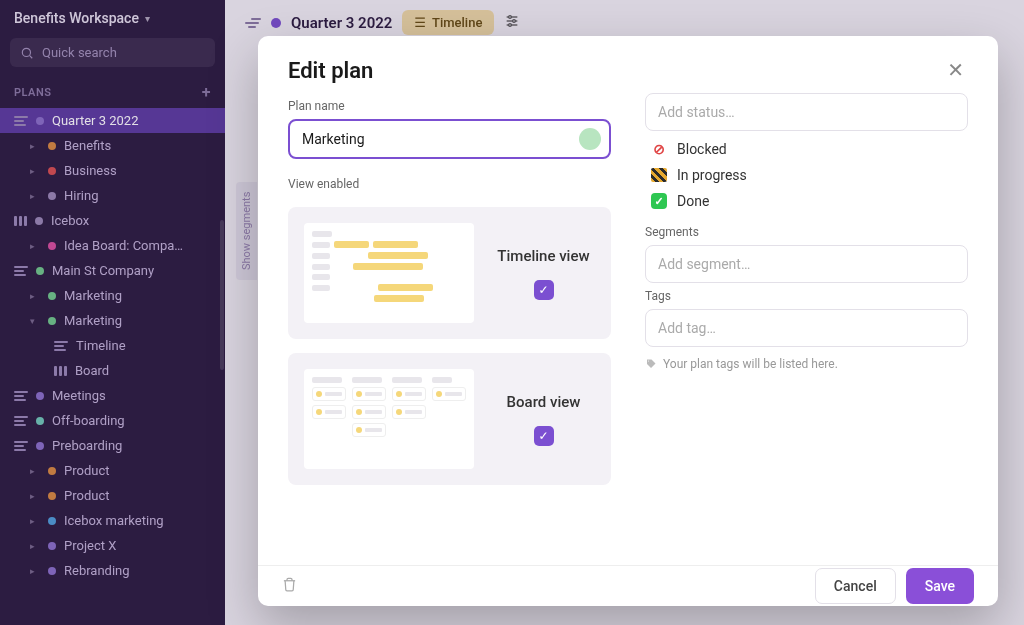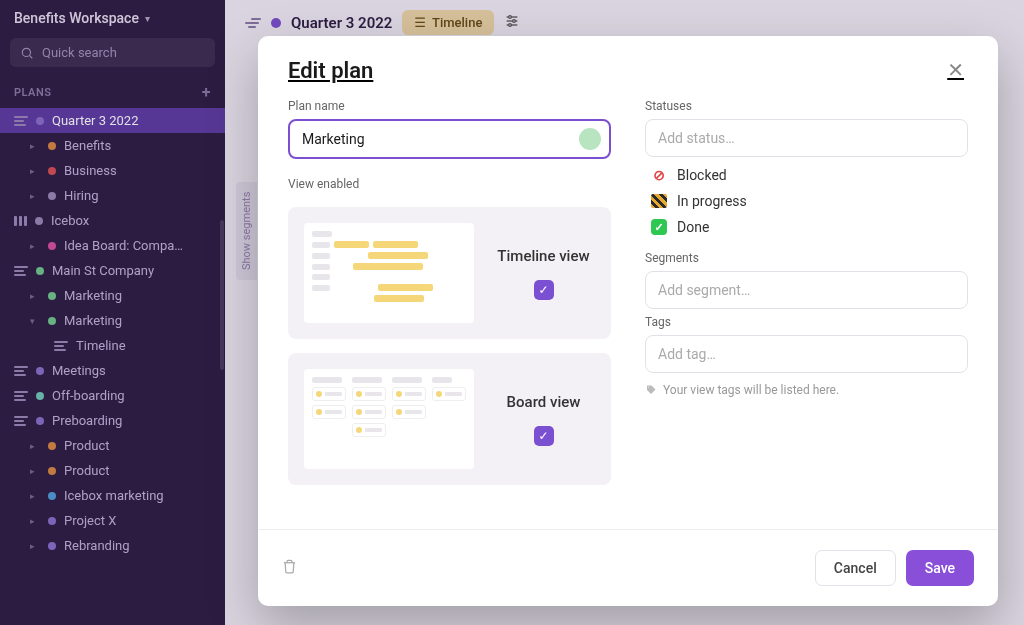--- a/index.html
+++ b/index.html
@@ -38,21 +38,21 @@
   .bars-ic span{height:2px;background:#8a7aa5;border-radius:1px;}
   .bars-ic span:nth-child(1){width:10px;margin-left:6px}
   .bars-ic span:nth-child(2){width:14px}
   .bars-ic span:nth-child(3){width:8px;margin-left:3px}
 
   .segments-tab { position:absolute; left:236px; top:280px; transform:rotate(-90deg); transform-origin:left top; font-size:11px; color:#9a88b5; background:rgba(140,120,180,.12); padding:4px 10px; border-radius:4px 4px 0 0; }
 
   
   .overlay { position:absolute; inset:0; background:rgba(60,40,90,.15); }
   .modal { position:absolute; left:258px; top:36px; width:740px; height:570px; background:#fff; border-radius:10px; box-shadow:0 20px 50px rgba(0,0,0,.25); display:flex; flex-direction:column; }
-  .modal-head { padding:22px 30px 10px; display:flex; align-items:flex-start;text-decoration:underline; }
+  .modal-head { padding:22px 30px 10px; display:flex; align-items:flex-start; }
   .modal-title { font-size:22px; font-weight:600; color:#1a1a1a; flex:1; }
   .close-x { font-size:20px; color:#888; cursor:pointer; line-height:1; padding:2px 4px; }
   .modal-body { flex:1; padding:0 30px 10px; display:flex; gap:34px; overflow:hidden; }
   .col { flex:1; display:flex; flex-direction:column; }
   .lbl { font-size:12px; color:#666; margin-bottom:6px; margin-top:6px; }
   .plan-input-wrap { position:relative; }
   .plan-input { width:100%; padding:10px 40px 10px 12px; border:2px solid #7b4fd1; border-radius:8px; font-size:14px; outline:none; color:#1a1a1a; }
   .input-dot { position:absolute; right:10px; top:50%; transform:translateY(-50%); width:22px; height:22px; border-radius:50%; background:#b8e5c0; }
   .generic-input { width:100%; padding:10px 12px; border:1px solid #e3e0e8; border-radius:8px; font-size:14px; outline:none; color:#444; }
   .generic-input::placeholder { color:#aaa; }
@@ -78,21 +78,21 @@
   .blocked-ic { color:#e04545; font-weight:700; }
   .todo-ic { width:14px;height:14px;border:1.5px solid #c7c3ce; border-radius:3px; position:relative;}
   .todo-ic::after{content:"";position:absolute;left:2px;top:2px;width:6px;height:1.5px;background:#c7c3ce;box-shadow:0 3px 0 #c7c3ce, 0 6px 0 #c7c3ce;}
   .progress-ic { width:16px;height:14px; background:repeating-linear-gradient(45deg,#e6a82e 0 3px,#2a2a2a 3px 6px); border-radius:2px;}
   .done-ic { width:16px;height:16px;border-radius:4px;background:#2ec752;color:#fff;display:flex;align-items:center;justify-content:center;font-size:11px;font-weight:700;}
 
   .seg-default { padding:10px 4px; font-size:14px; color:#333; font-weight:500; }
   .tag-hint { font-size:12px; color:#999; margin-top:10px; display:flex; gap:6px; align-items:center;}
   .tag-hint svg{width:12px;height:12px;}
 
-  .modal-foot { border-top:1px solid #eee; padding:20px 24px; display:flex; align-items:center; }
+  .modal-foot { border-top:1px solid #eee; padding:2px 24px; display:flex; align-items:center; }
   .trash { color:#aaa; font-size:15px; cursor:pointer; }
   .foot-spacer { flex:1; }
   .btn { padding:9px 18px; border-radius:7px; font-size:14px; font-weight:500; cursor:pointer; border:1px solid transparent; }
   .btn-cancel { background:#fff; border-color:#e3e0e8; color:#444; margin-right:10px; }
   .btn-save { background:#8a4fd8; color:#fff; }
 
   .sb-scroll { position:absolute; left:220px; top:220px; width:4px; height:150px; background:rgba(255,255,255,.15); border-radius:2px;}
 </style>
 </head>
 <body>
@@ -171,20 +171,28 @@
         <span class="dot" style="background:#6fc98a"></span>
         <span class="name">Marketing</span>
       </div>
       <div class="plan-item grandchild">
         <div class="type-ic">
           <span></span>
           <span></span>
           <span></span>
         </div>
         <span class="name">Timeline</span>
+      </div>
+      <div class="plan-item grandchild">
+        <div class="board-ic">
+          <span></span>
+          <span></span>
+          <span></span>
+        </div>
+        <span class="name">Board</span>
       </div>
       <div class="plan-item">
         <div class="type-ic">
           <span></span>
           <span></span>
           <span></span>
         </div>
         <span class="dot" style="background:#8a6fc9"></span>
         <span class="name">Meetings</span>
       </div>
@@ -365,21 +373,20 @@
           </div>
         </div>
         <div class="view-meta">
           <div class="view-name">Board view</div>
           <div class="checkbox">✓</div>
         </div>
       </div>
     </div>
 
     <div class="col">
-      <div class="lbl">Statuses</div>
       <input class="generic-input" placeholder="Add status…" style="">
       <div class="status-list" id="status-list">
           <div class="status-row">
             <span class="ic blocked-ic">⊘</span>
             <span>Blocked</span>
           </div>
           <div class="status-row">
             <span class="ic">
               <span class="progress-ic"></span>
             </span>
@@ -395,21 +402,21 @@
 
       <div class="lbl" style="margin-top:16px">Segments</div>
       <input class="generic-input" placeholder="Add segment…" style="">
 
       <div class="lbl" style="margin-top:6px">Tags</div>
       <input class="generic-input" placeholder="Add tag…" style="">
       <div class="tag-hint">
         <svg viewBox="0 0 24 24" fill="#bbb">
             <path d="M21 11l-8-8H4v9l8 8 9-9zM7 7a1 1 0 110-2 1 1 0 010 2z"></path>
           </svg>
-        <span>Your view tags will be listed here.</span>
+        <span>Your plan tags will be listed here.</span>
       </div>
     </div>
   </div>
   <div class="modal-foot">
     <span class="trash">
       <svg width="15" height="15" viewBox="0 0 24 24" fill="none" stroke="#aaa" stroke-width="2">
           <polyline points="3 6 5 6 21 6"></polyline>
           <path d="M19 6l-1 14a2 2 0 01-2 2H8a2 2 0 01-2-2L5 6m3 0V4a2 2 0 012-2h4a2 2 0 012 2v2"></path>
         </svg>
     </span>

